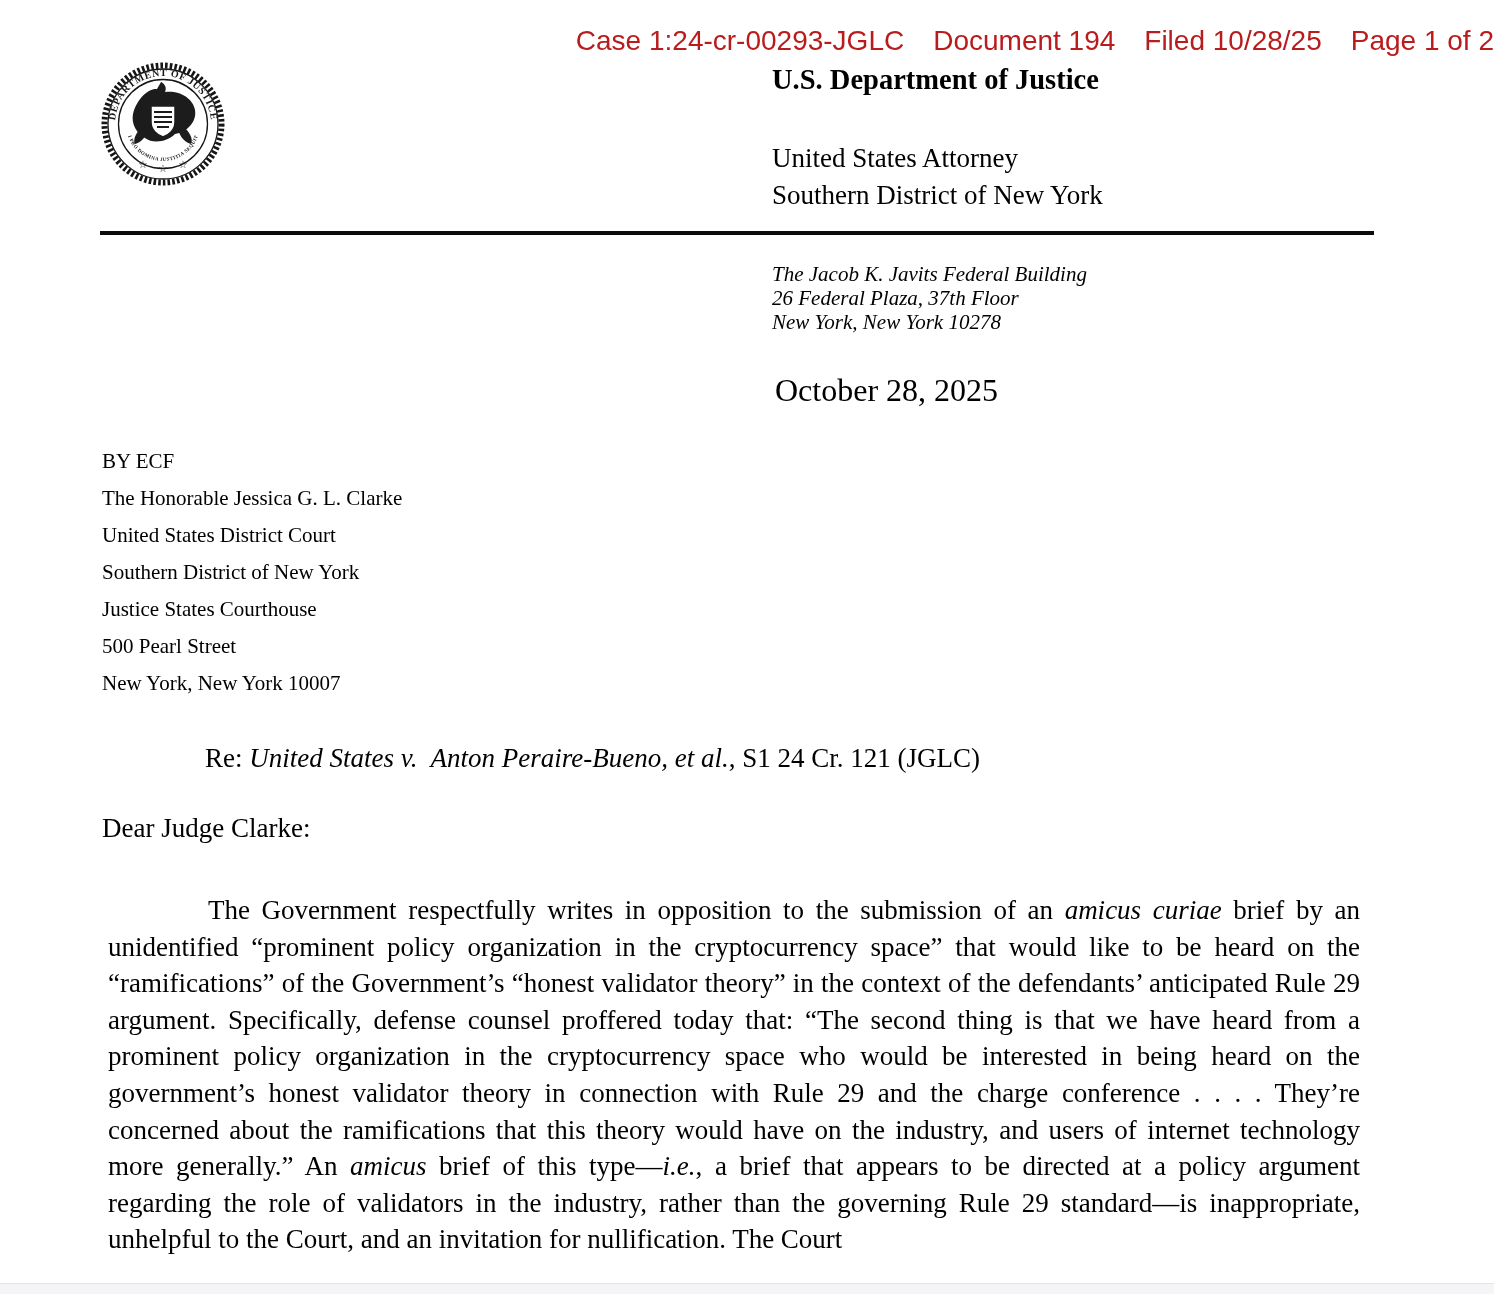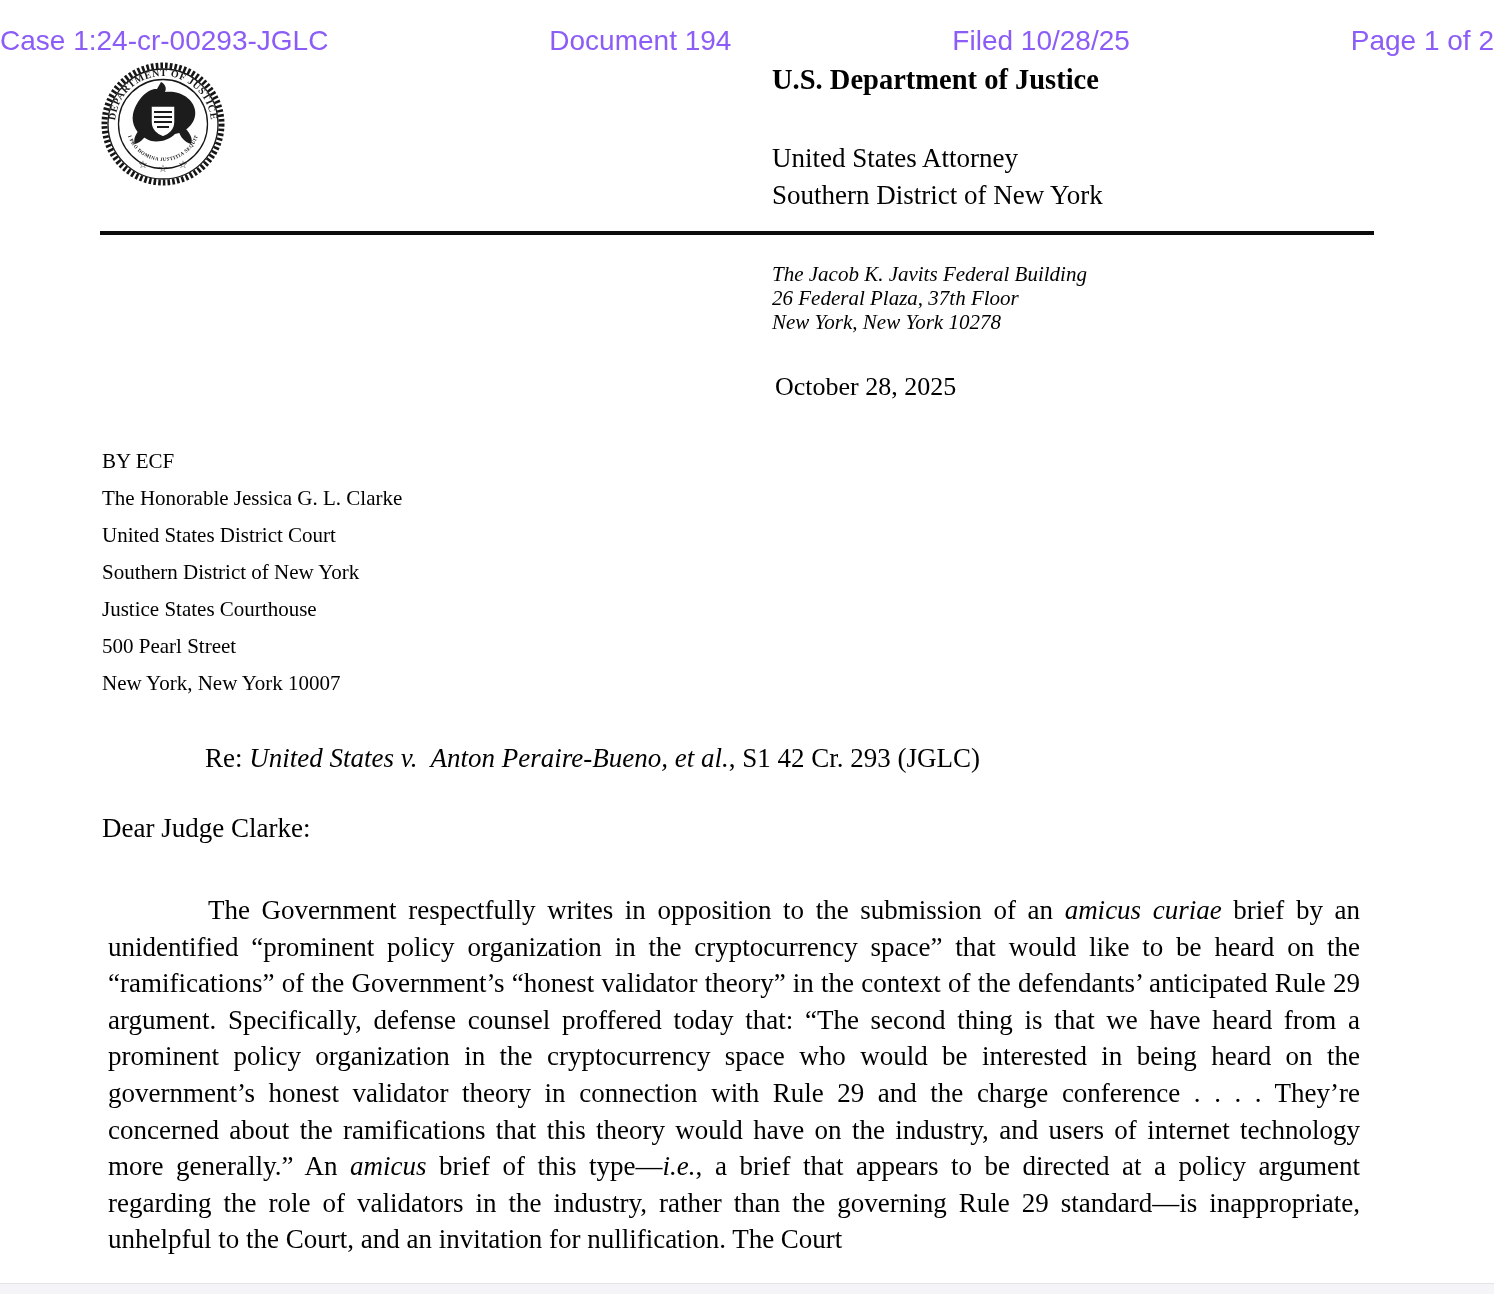--- a/index.html
+++ b/index.html
@@ -7,24 +7,24 @@
     position:relative;
     width:1494px;height:1294px;
     background:#ffffff;
     overflow:hidden;
     color:#000;
     font-family:"Liberation Serif", serif;
   }
   
   .stamp{
     position:absolute;top:25px;left:0;right:0;
-    display:flex;justify-content:space-between;gap:46px;
+    display:flex;justify-content:flex-end;gap:29px;
     font-family:"Liberation Sans", sans-serif;
     font-size:28px;line-height:1.15;
-    color:#8b5cf6;white-space:nowrap;
+    color:#b91c1c;white-space:nowrap;
   }
   
   .seal{position:absolute;left:101px;top:62px;width:124px;height:124px;}
   
   .agency{
     position:absolute;left:772px;top:64px;
     font-size:28.5px;font-weight:bold;
   }
   .office{
     position:absolute;left:772px;top:140px;
@@ -33,21 +33,21 @@
   .rule{
     position:absolute;left:100px;top:231px;width:1274px;height:4px;
     background:#0c0c0c;border:none;margin:0;
   }
   .addr{
     position:absolute;left:772px;top:262px;
     font-size:21px;font-style:italic;line-height:24px;
   }
   .date{
     position:absolute;left:775px;top:372px;
-    font-size:26px;
+    font-size:32px;
   }
   .recipient{
     position:absolute;left:102px;top:443px;
     font-size:21px;line-height:37px;
   }
   .re-line{
     position:absolute;left:205px;top:743px;
     font-size:27px;white-space:pre-wrap;
   }
   .salutation{
@@ -126,21 +126,21 @@
   <div class="recipient">
     <div>BY ECF</div>
     <div>The Honorable Jessica G. L. Clarke</div>
     <div>United States District Court</div>
     <div>Southern District of New York</div>
     <div>Justice States Courthouse</div>
     <div>500 Pearl Street</div>
     <div>New York, New York 10007</div>
   </div>
 
-  <div class="re-line"><span>Re: </span><span class="italic">United States v.  Anton Peraire-Bueno, et al.</span><span>, S1 42 Cr. 293 (JGLC)</span></div>
+  <div class="re-line"><span>Re: </span><span class="italic">United States v.  Anton Peraire-Bueno, et al.</span><span>, S1 24 Cr. 121 (JGLC)</span></div>
 
   <div class="salutation">Dear Judge Clarke:</div>
 
   <p class="body-par"><span>The Government respectfully writes in opposition to the submission of an </span><span class="italic">amicus curiae</span><span> brief by an unidentified “prominent policy organization in the cryptocurrency space” that would like to be heard on the “ramifications” of the Government’s “honest validator theory” in the context of the defendants’ anticipated Rule 29 argument.  Specifically, defense counsel proffered today that: “The second thing is that we have heard from a prominent policy organization in the cryptocurrency space who would be interested in being heard on the government’s honest validator theory in connection with Rule 29 and the charge conference . . . .  They’re concerned about the ramifications that this theory would have on the industry, and users of internet technology more generally.”  An </span><span class="italic">amicus</span><span> brief of this type—</span><span class="italic">i.e.</span><span>, a brief that appears to be directed at a policy argument regarding the role of validators in the industry, rather than the governing Rule 29 standard—is inappropriate, unhelpful to the Court, and an invitation for nullification.  The Court</span></p>
 
   <div class="page-edge"></div>
 
 </div>
 
 </body></html>

